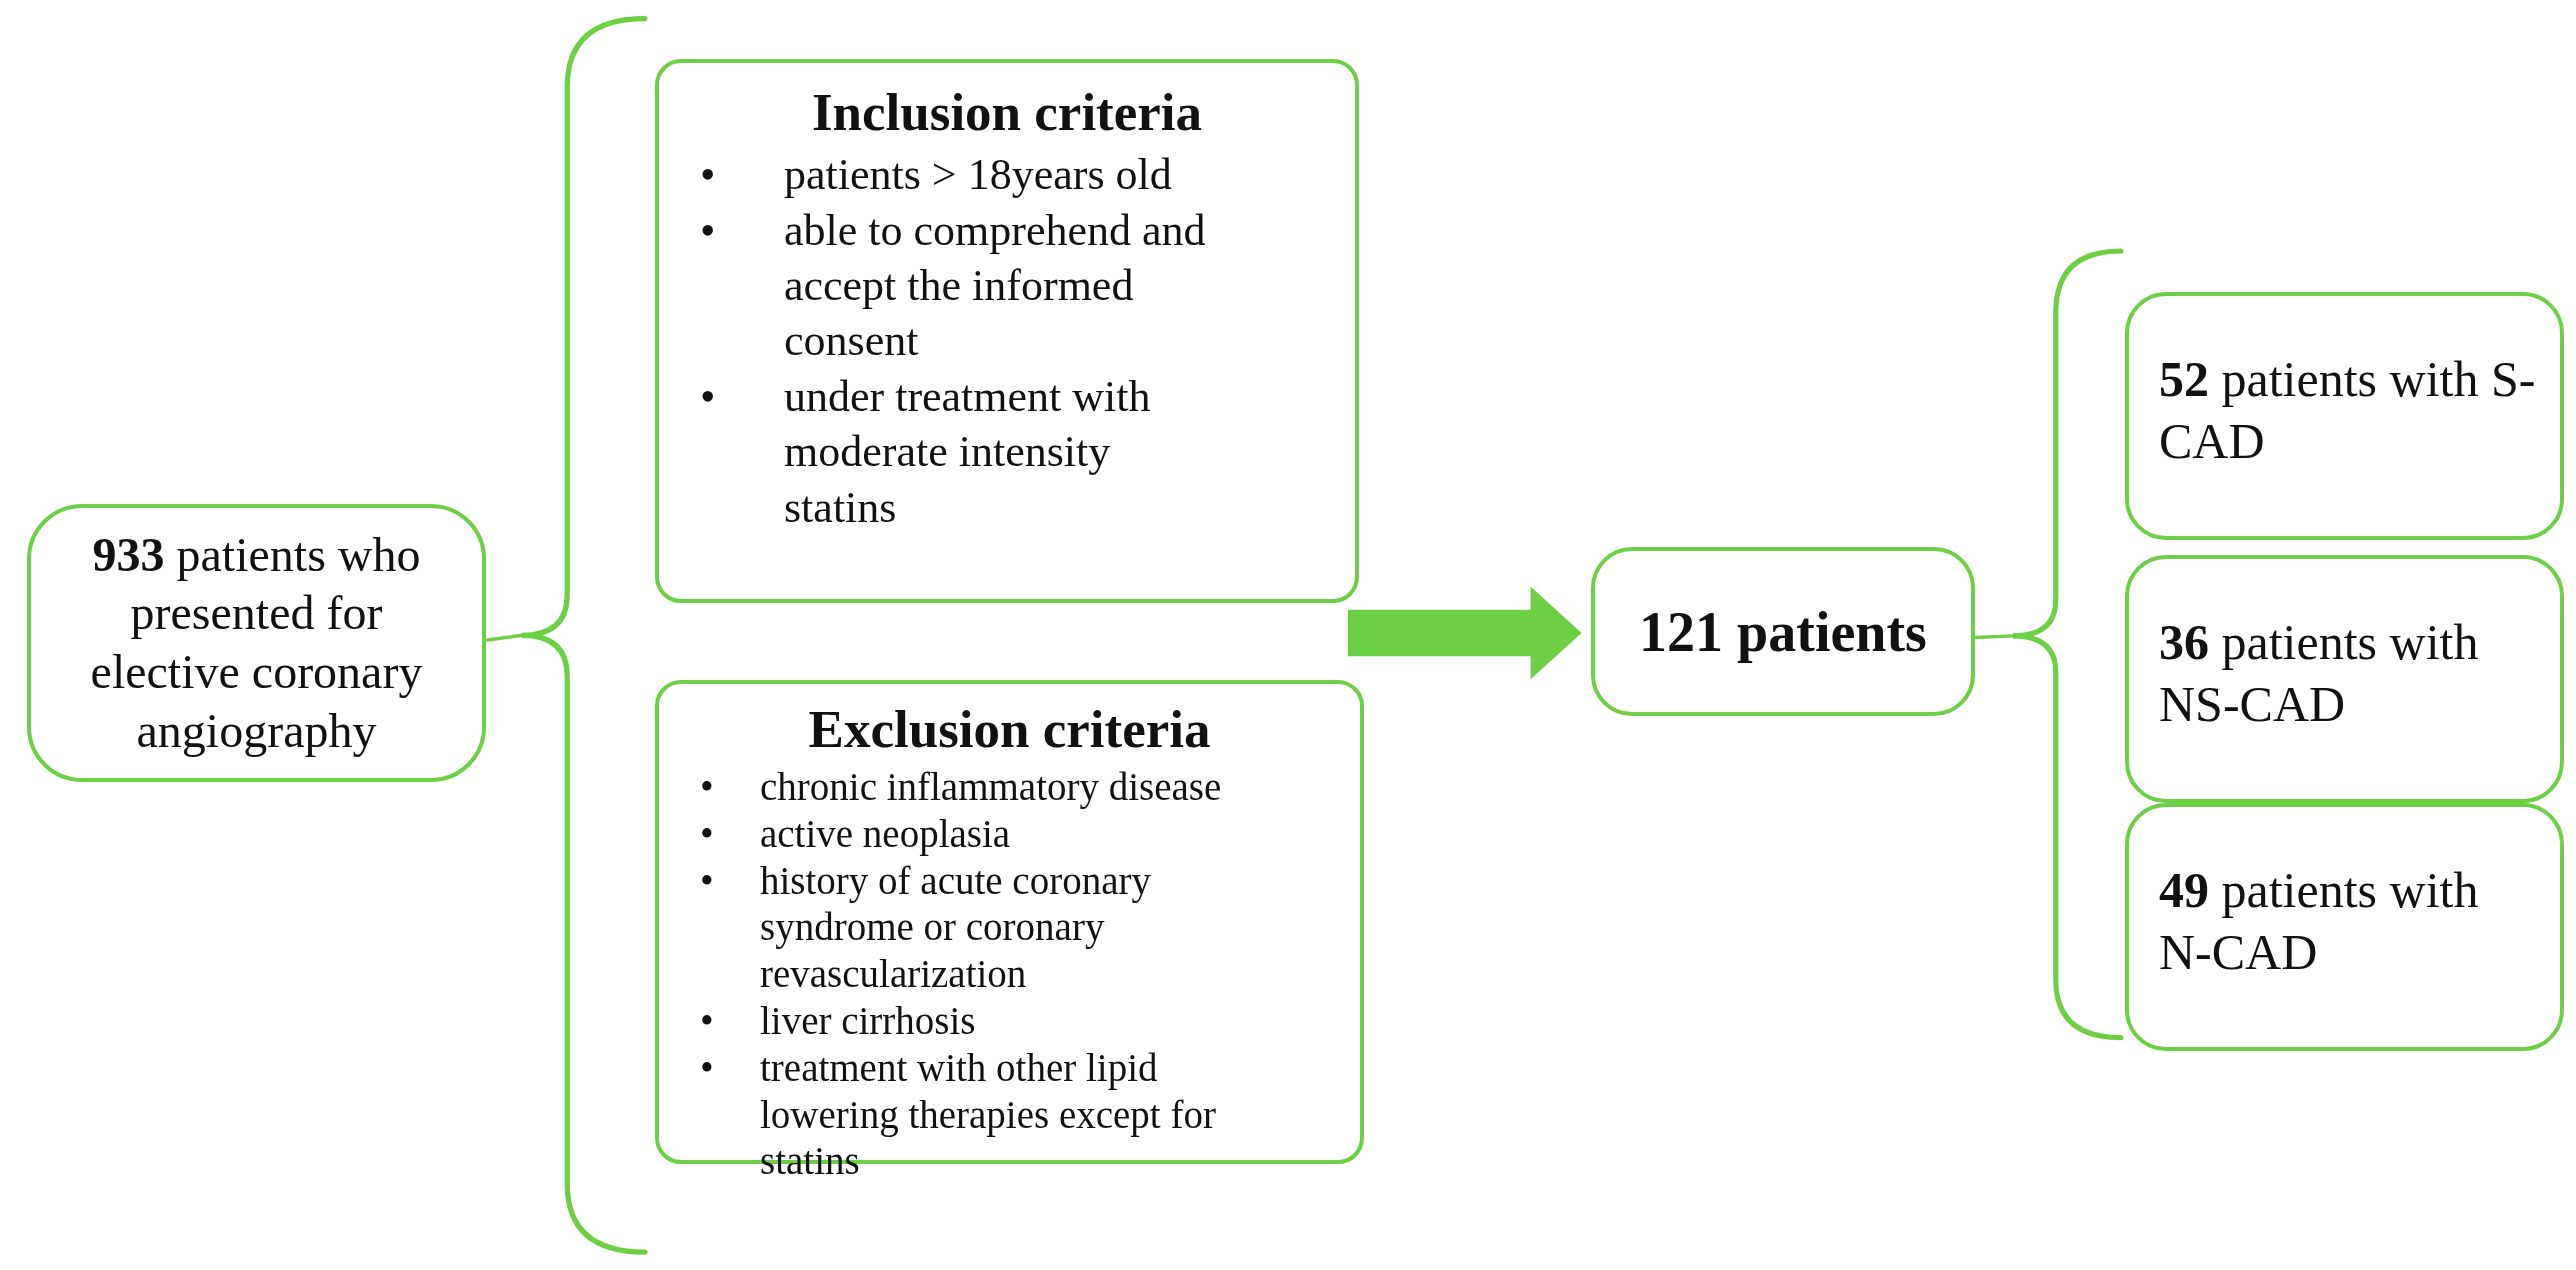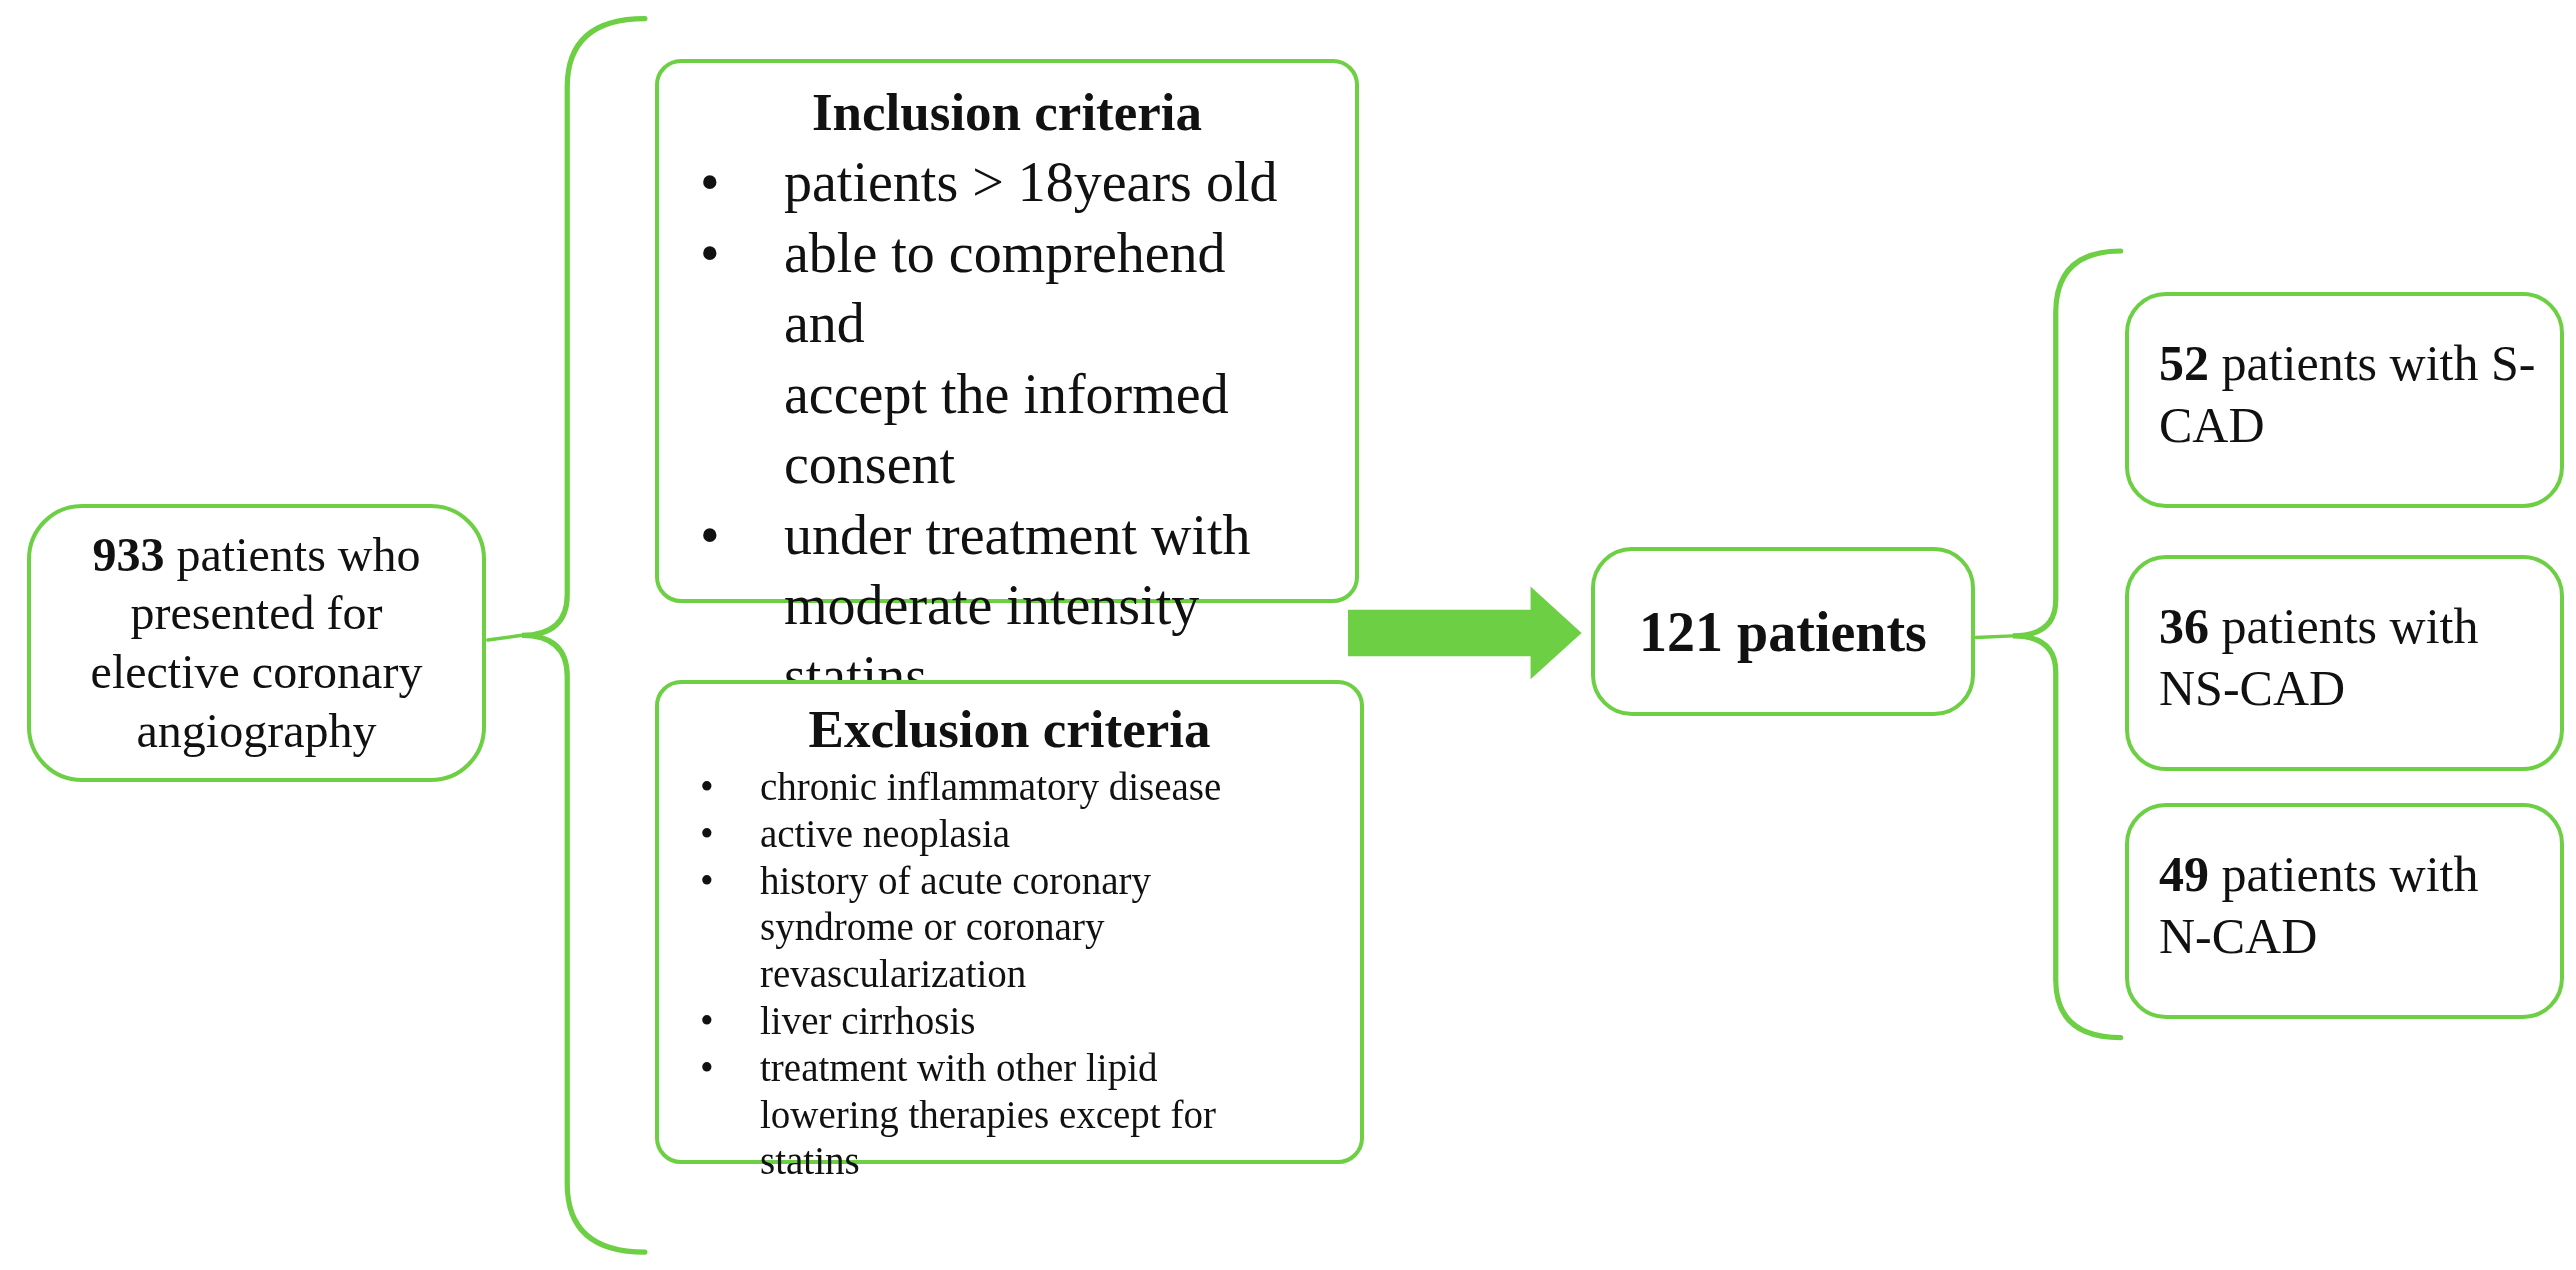--- a/index.html
+++ b/index.html
@@ -38,33 +38,33 @@
   .crit-title{
     margin:20px 0 5.8px 0;text-align:center;font-weight:700;font-size:53px;line-height:1.1;
   }
   ul.bullets{margin:0;padding:0;list-style:none;}
   ul.bullets li{
     position:relative;white-space:pre-line;
   }
   ul.bullets li::before{
     content:"\2022";position:absolute;left:41px;top:0;
   }
-  .inclusion-box ul.bullets li{font-size:56px;line-height:1.26;padding:0 35px 0 125px;}
+  .inclusion-box ul.bullets li{font-size:44px;line-height:1.26;padding:0 35px 0 125px;}
   .exclusion-box ul.bullets li{font-size:39px;line-height:1.2;padding:0 64px 0 101px;}
   .exclusion-box .crit-title{margin-top:16px;}
 
   
   .result-box{
     left:1591px;top:547px;width:384px;height:169px;border-radius:41px;
     display:flex;align-items:center;justify-content:center;
     font-size:56px;font-weight:700;text-align:center;
   }
   
   .out-box{
-    width:439px;height:216px;border-radius:41px;left:2125px;
+    width:439px;height:248px;border-radius:41px;left:2125px;
     display:flex;align-items:center;
     font-size:50px;line-height:1.25;
     padding:0 11.6px 11.6px 30px;
   }
   .out-box-1{top:292px;}
   .out-box-2{top:555px;}
   .out-box-3{top:803px;}
 </style>
 </head>
 <body>

